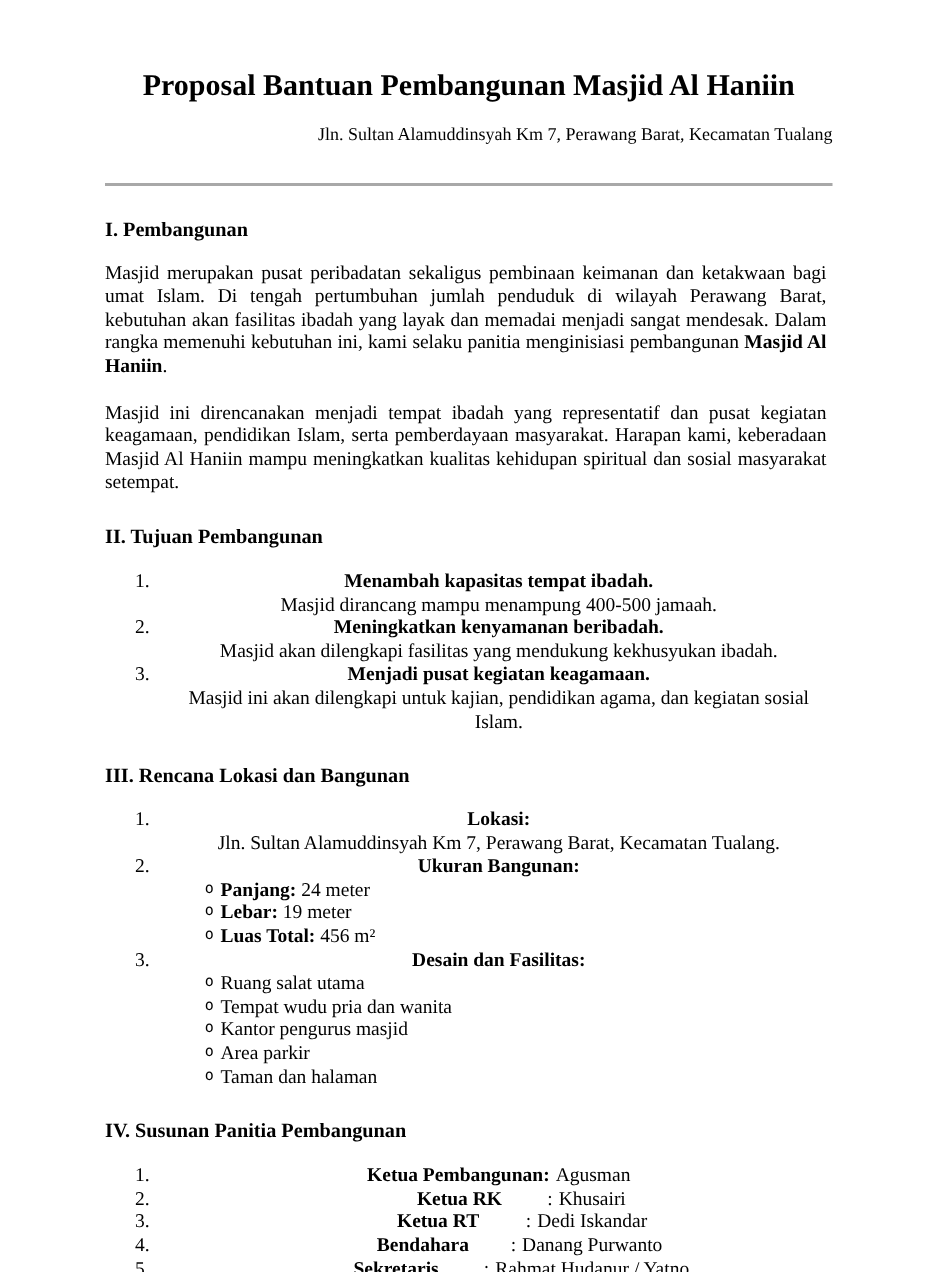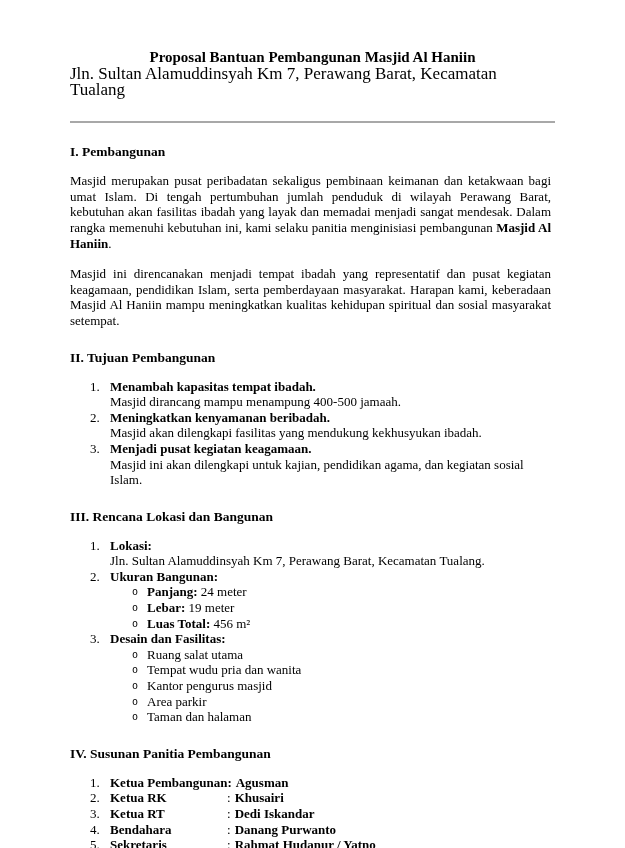--- a/index.html
+++ b/index.html
@@ -16,26 +16,27 @@
   .page {
     box-sizing: border-box;
     width: 625px;
     height: 848px;
     padding: 48px 70px 0 70px;
     overflow: hidden;
   }
   .doc-title {
     text-align: center;
     font-weight: bold;
-    font-size: 15px;
+    font-size: 20px;
     line-height: 18px;
   }
   .doc-subtitle {
-    text-align: left;
-    font-size: 17px;
+    text-align: right;
+    font-size: 12px;
+    margin-top: 16px;
   }
   .rule {
     height: 2px;
     background: #a8a8a8;
     margin-top: 24px;
   }
   .heading {
     font-weight: bold;
     font-size: 13.5px;
     line-height: 16px;
@@ -45,35 +46,35 @@
     text-align: justify;
     margin: 0 4px 15px 0;
   }
   .olist { margin: 0 0 15px 0; }
   .li { display: flex; }
   .num {
     flex: none;
     width: 20px;
     margin-left: 20px;
   }
-  .li-body { flex: 1; }
+  .li-body { flex: 1; text-align: center; }
   .subli { display: flex; }
   .subbullet {
     flex: none;
     margin-left: 22px;
     width: 15px;
     font-family: "DejaVu Sans Mono", monospace;
     font-size: 10px;
   }
   .clabel {
     display: inline-block;
     min-width: 117px;
     font-weight: bold;
   }
-  .cval { margin-left: 4px; font-weight: bold; }
+  .cval { margin-left: 4px; }
   b { font-weight: bold; }
 </style>
 </head>
 <body>
 
 <div class="page">
 
   <div class="doc-title">Proposal Bantuan Pembangunan Masjid Al Haniin</div>
   <div class="doc-subtitle">Jln. Sultan Alamuddinsyah Km 7, Perawang Barat, Kecamatan Tualang</div>
   <div class="rule" style="background: rgb(168, 168, 168);"></div>

